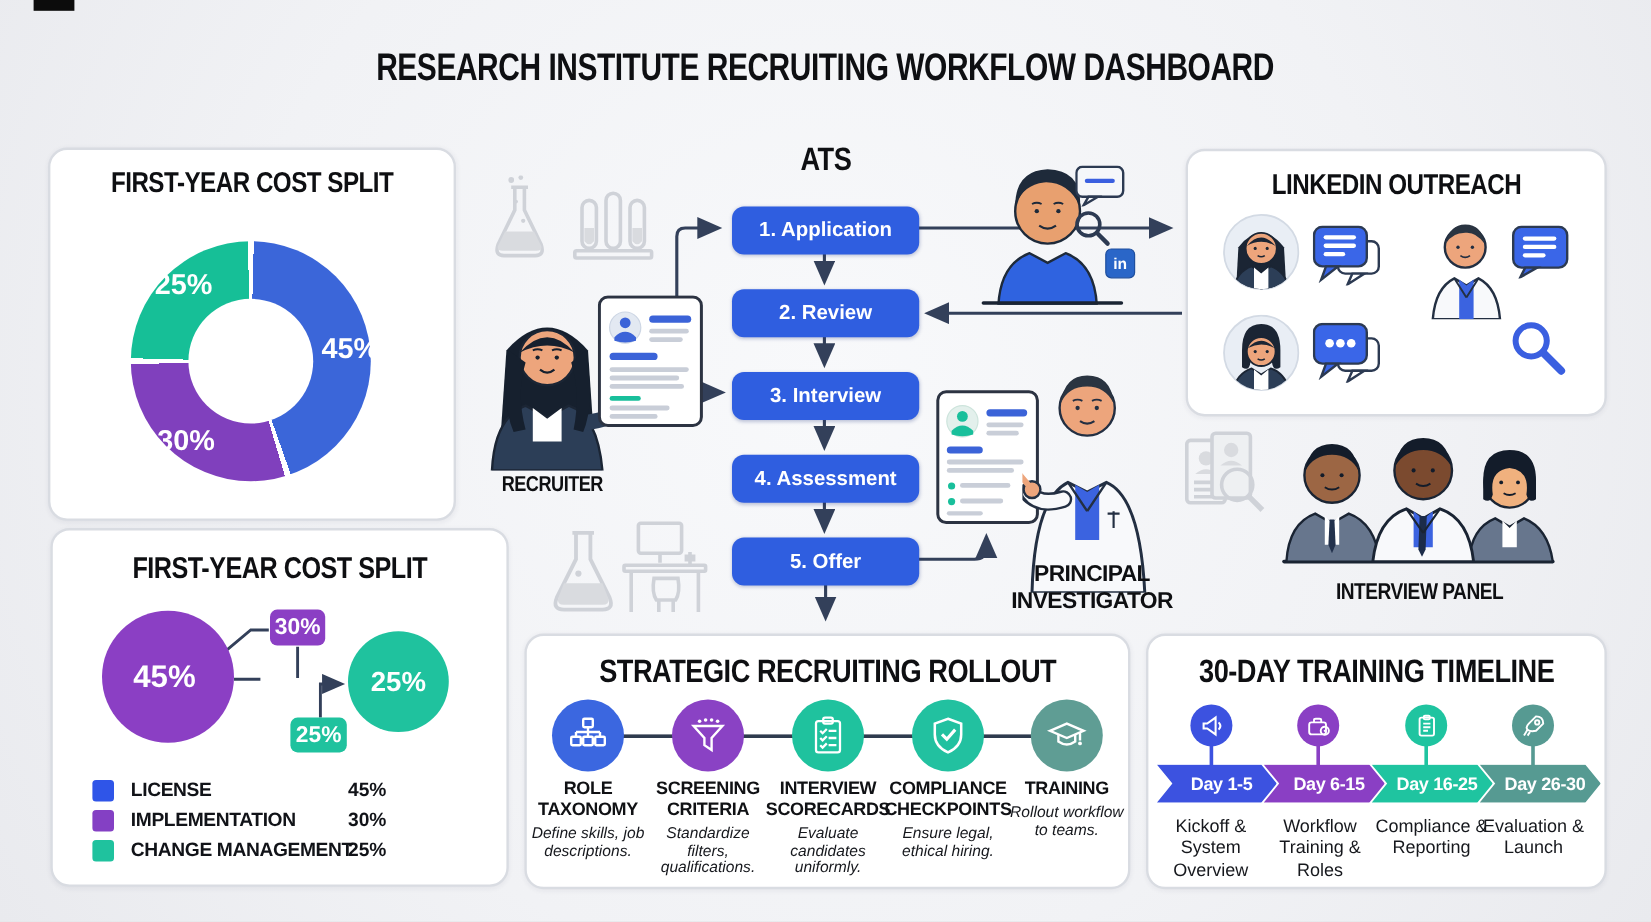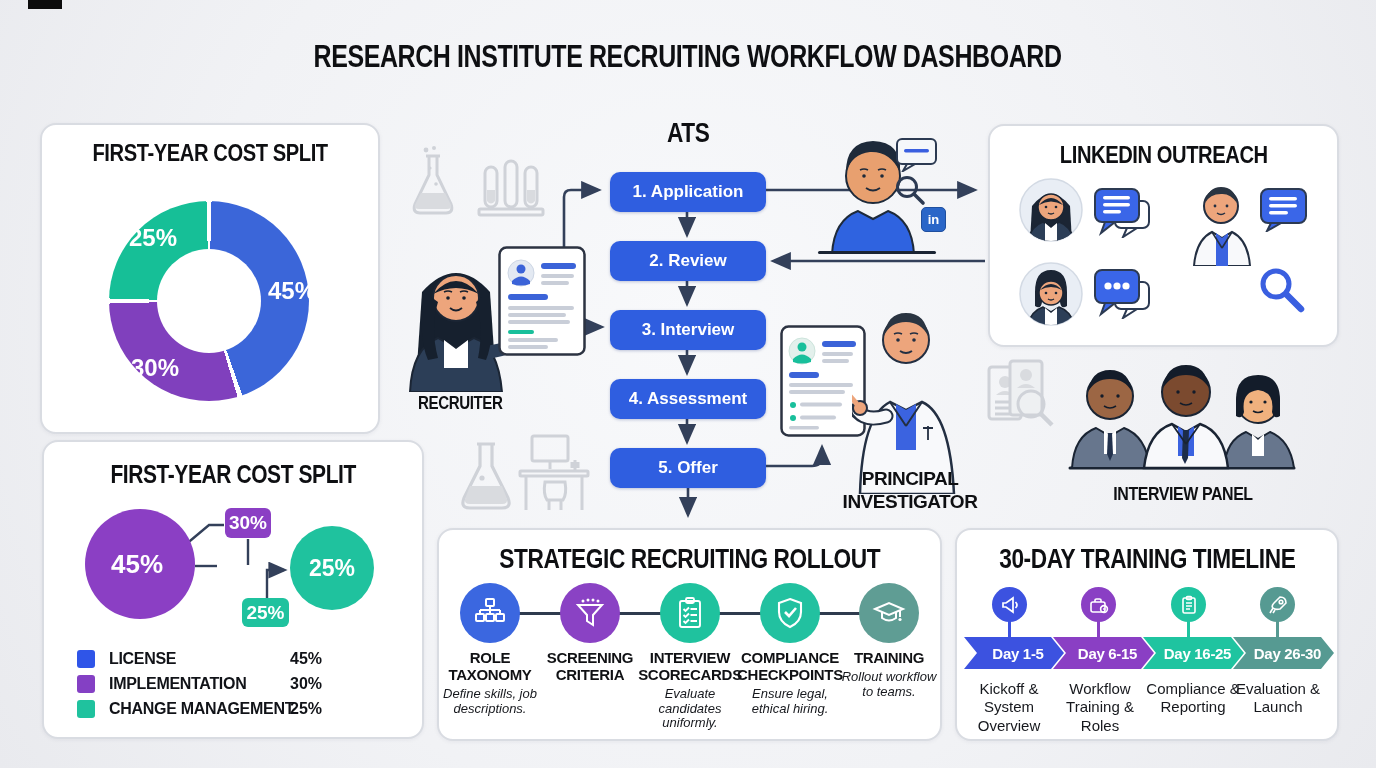--- a/index.html
+++ b/index.html
@@ -469,20 +469,21 @@
           <circle cx="28" cy="23.5" r="1.6" fill="#fff" stroke="none"></circle>
       </svg>
     </div>
 
     <div class="col" style="left:-1px;top:120px;width:104px;">
       <div class="step-head">ROLE TAXONOMY</div>
       <div class="step-body">Define skills, job descriptions.</div>
     </div>
     <div class="col" style="left:99px;top:120px;width:104px;">
       <div class="step-head">SCREENING CRITERIA</div>
+      <div class="step-body">Standardize filters, qualifications.</div>
     </div>
     <div class="col" style="left:195px;top:120px;width:112px;">
       <div class="step-head">INTERVIEW SCORECARDS</div>
       <div class="step-body">Evaluate candidates uniformly.</div>
     </div>
     <div class="col" style="left:293px;top:120px;width:116px;">
       <div class="step-head">COMPLIANCE CHECKPOINTS</div>
       <div class="step-body">Ensure legal, ethical hiring.</div>
     </div>
     <div class="col" style="left:398px;top:120px;width:104px;">

